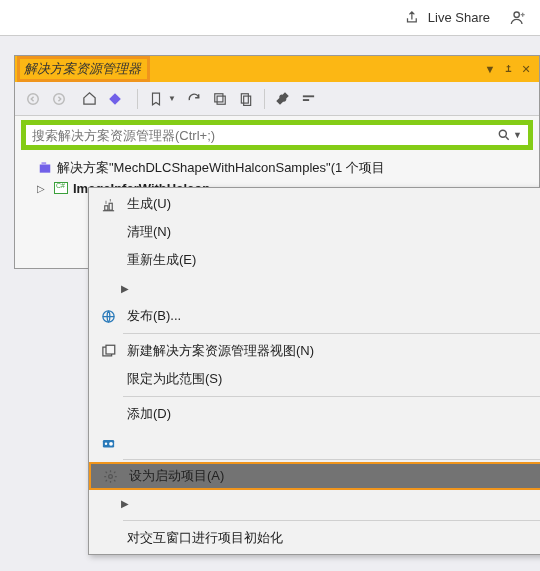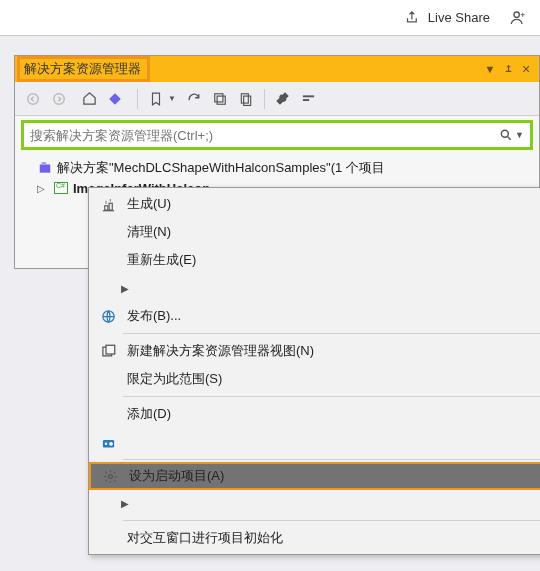--- a/index.html
+++ b/index.html
@@ -55,20 +55,21 @@
       align-items: center;
       padding: 0 4px 0 2px;
     }
     .panel-title-box {
       border: 3px solid #f0951c;
       padding: 1px 6px 1px 4px;
       background: #fcb714;
       display: flex;
       color: #333;
       font-size: 13px;
+      font-style: italic;
     }
     .panel-header-spacer {
       flex: 1;
     }
     .panel-header-btn {
       width: 18px;
       height: 18px;
       display: flex;
       align-items: center;
       justify-content: center;
@@ -107,21 +108,21 @@
     }
     .tb-dropdown-arrow {
       font-size: 8px;
       color: #555;
       margin-left: -2px;
       margin-right: 4px;
     }
     .search-row {
       height: 30px;
       background: white;
-      border: 3px solid #84cc16;
+      border: 5px solid #84cc16;
       margin: 4px 6px;
       display: flex;
       align-items: center;
       padding: 0 6px;
     }
     .search-row input {
       flex: 1;
       border: none;
       outline: none;
       font-size: 13px;

